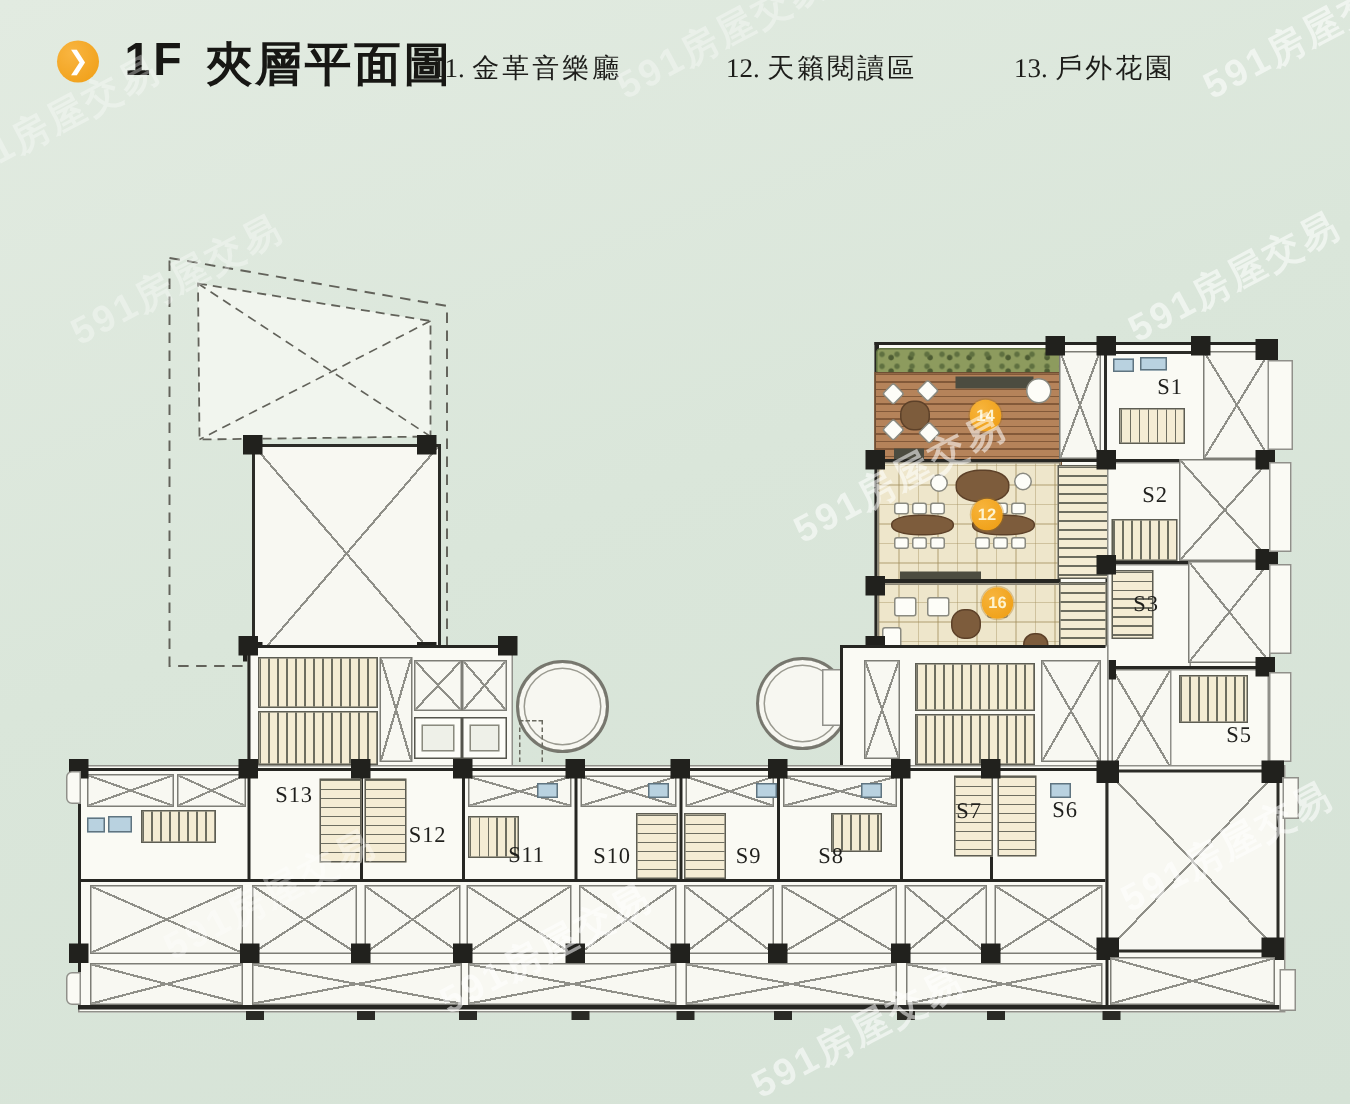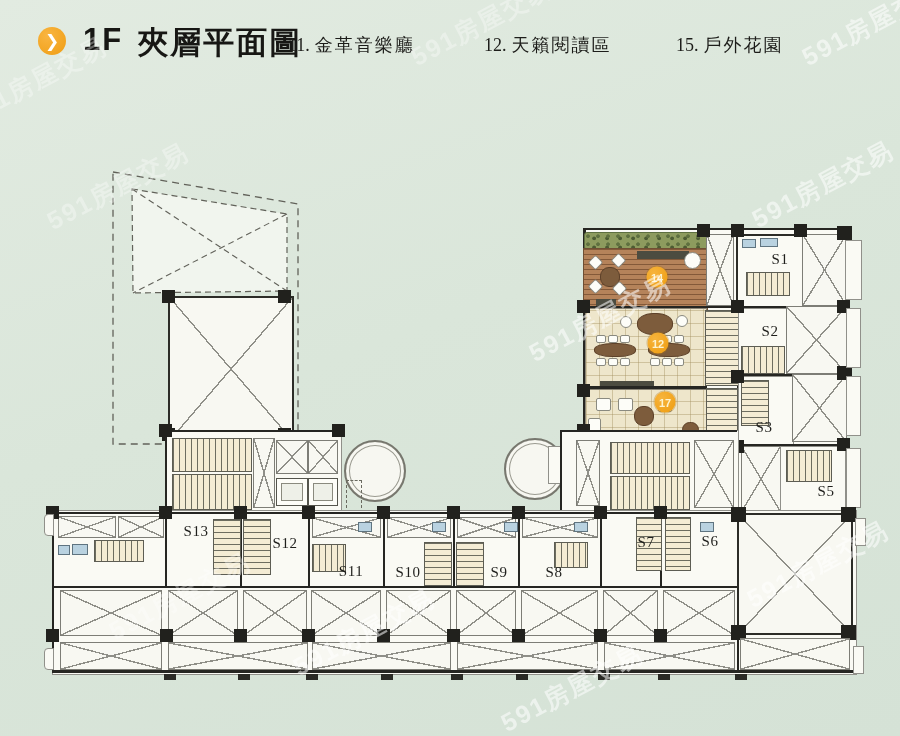--- a/index.html
+++ b/index.html
@@ -63,21 +63,21 @@
 
   <div class="hico">
       <span>❯</span>
     </div>
   <div class="ttl">
     <span>1F</span>
     <span>夾層平面圖</span>
   </div>
   <div class="lg" style="left:288px"><span class="n">11.</span><span>金革音樂廳</span></div>
   <div class="lg" style="left:484px"><span class="n">12.</span><span>天籟閱讀區</span></div>
-  <div class="lg" style="left:676px"><span class="n">15.</span><span>戶外花園</span></div>
+  <div class="lg" style="left:676px"><span class="n">13.</span><span>戶外花園</span></div>
 
   <svg class="ov" width="900" height="736" viewBox="0 0 900 736">
     <polygon points="113,172 298,204 298,444 113,444" fill="none" stroke="#62625a" stroke-width="1.3" stroke-dasharray="7 5"></polygon>
     <polygon points="132,189 287,214 287,291 133,293" fill="#f1f5ee" stroke="#62625a" stroke-width="1.2" stroke-dasharray="6 4"></polygon>
     <line x1="132" y1="189" x2="287" y2="291" stroke="#62625a" stroke-width="1.1" stroke-dasharray="6 4"></line>
     <line x1="287" y1="214" x2="133" y2="293" stroke="#62625a" stroke-width="1.1" stroke-dasharray="6 4"></line>
   </svg>
 
   <div class="xbox dark" style="left:168px;top:296px;width:122px;height:142px"></div>
   <div class="col" style="left:162px;top:290px"></div>
@@ -145,26 +145,26 @@
   <div class="tile" style="left:585px;top:389px;width:120px;height:64px"></div>
   <div class="fc" style="left:596px;top:398px;width:13px;height:11px"></div>
   <div class="fc" style="left:618px;top:398px;width:13px;height:11px"></div>
   <div class="fc" style="left:588px;top:418px;width:11px;height:13px"></div>
   <div class="fc" style="left:604px;top:430px;width:13px;height:11px"></div>
   <div class="fc" style="left:630px;top:432px;width:13px;height:11px"></div>
   <div class="fc" style="left:658px;top:400px;width:12px;height:10px"></div>
   <div class="fc" style="left:680px;top:432px;width:12px;height:10px"></div>
   <div class="ft fcr" style="left:634px;top:406px;width:18px;height:18px"></div>
   <div class="ft fcr" style="left:682px;top:422px;width:15px;height:15px"></div>
-  <div class="bdg" style="left:665px;top:402px">17</div>
+  <div class="bdg" style="left:665px;top:402px">16</div>
   <div class="st v" style="left:706px;top:388px;width:30px;height:54px"></div>
 
   <div class="wb" style="left:738px;top:376px;width:54px;height:70px"></div>
   <div class="st v" style="left:741px;top:380px;width:26px;height:44px"></div>
-  <div class="ul" style="left:764px;top:427px">S3</div>
+  <div class="ul" style="left:764px;top:404px">S3</div>
   <div class="xbox" style="left:792px;top:374px;width:53px;height:66px"></div>
   <div class="wl" style="left:737px;top:444px;width:108px;height:2px"></div>
 
   <div class="xbox" style="left:741px;top:446px;width:38px;height:64px"></div>
   <div class="wb" style="left:780px;top:446px;width:64px;height:66px"></div>
   <div class="st h" style="left:786px;top:450px;width:44px;height:30px"></div>
   <div class="ul" style="left:826px;top:491px">S5</div>
 
   <div class="col" style="left:697px;top:224px"></div>
   <div class="col" style="left:731px;top:224px"></div>
@@ -246,21 +246,21 @@
   <div class="fx" style="left:58px;top:545px;width:10px;height:8px"></div>
   <div class="fx" style="left:72px;top:544px;width:14px;height:9px"></div>
   <div class="fx" style="left:358px;top:522px;width:12px;height:8px"></div>
   <div class="fx" style="left:432px;top:522px;width:12px;height:8px"></div>
   <div class="fx" style="left:504px;top:522px;width:12px;height:8px"></div>
   <div class="fx" style="left:574px;top:522px;width:12px;height:8px"></div>
   <div class="fx" style="left:700px;top:522px;width:12px;height:8px"></div>
 
   <div class="ul" style="left:107px;top:604px">S15</div>
   <div class="ul" style="left:196px;top:531px">S13</div>
-  <div class="ul" style="left:285px;top:543px">S12</div>
+  <div class="ul" style="left:285px;top:558px">S12</div>
   <div class="ul" style="left:351px;top:571px">S11</div>
   <div class="ul" style="left:408px;top:572px">S10</div>
   <div class="ul" style="left:499px;top:572px">S9</div>
   <div class="ul" style="left:554px;top:572px">S8</div>
   <div class="ul" style="left:646px;top:542px">S7</div>
   <div class="ul" style="left:710px;top:541px">S6</div>
 
   <div class="xbox" style="left:60px;top:590px;width:100px;height:44px"></div>
   <div class="xbox" style="left:168px;top:590px;width:68px;height:44px"></div>
   <div class="xbox" style="left:243px;top:590px;width:62px;height:44px"></div>

